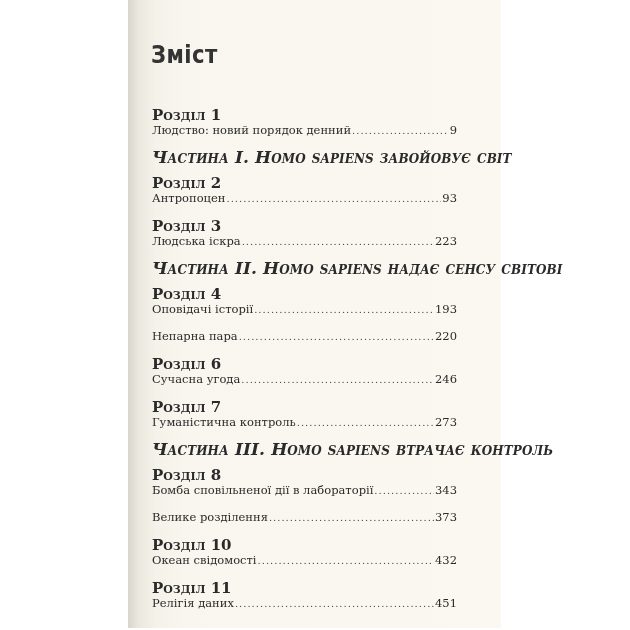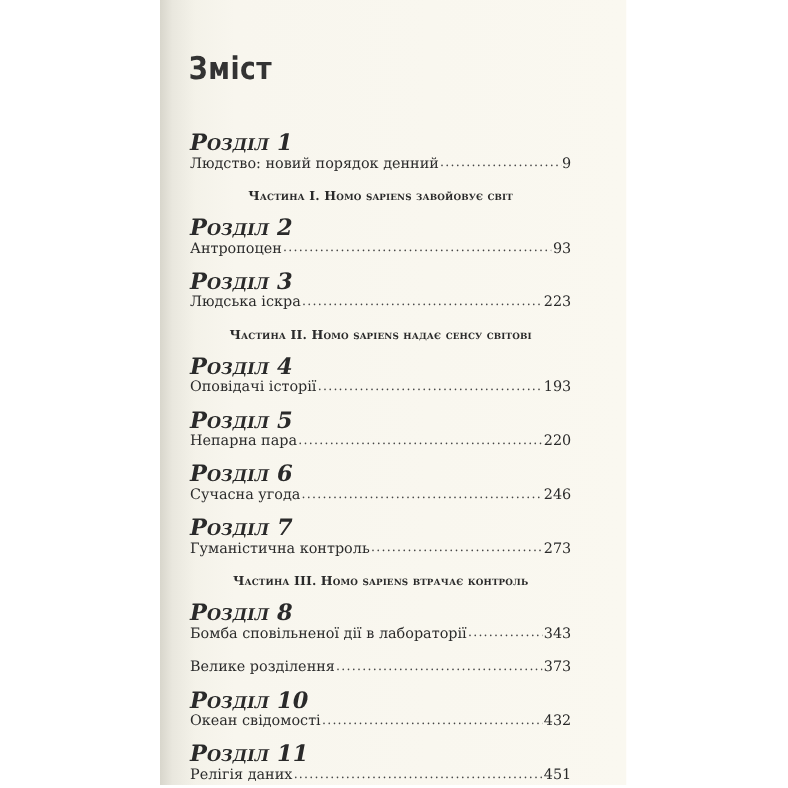--- a/index.html
+++ b/index.html
@@ -13,38 +13,39 @@
       font-family: "DejaVu Serif", serif;
     }
     .title {
       position: absolute; left: 23px; top: 40px;
       font-family: "DejaVu Sans", sans-serif; font-weight: bold;
       font-size: 25px; letter-spacing: 0.5px; color: #333333;
       transform: scaleX(0.85); transform-origin: left;
     }
     .toc { position: absolute; left: 24px; top: 107px; width: 305px; }
     .chapter-label {
-      font-weight: bold; font-size: 18px; line-height: 16px; color: #2a2a2a;
-      font-variant: small-caps; transform: scaleX(1); font-style: italic; 
+      font-weight: bold; font-size: 15px; line-height: 16px; color: #2a2a2a;
+      font-variant: small-caps; transform: scaleX(1); 
     }
     .entry {
       display: flex; align-items: flex-start; font-size: 11.5px; line-height: 15px;
       color: #2a2a2a; margin-bottom: 12px;
     }
     .entry .txt { white-space: nowrap; transform-origin: left; }
     .entry .dots {
       flex: 1; overflow: hidden; white-space: nowrap; margin: 0 1px;
       font-size: 10px; letter-spacing: 1px; color: #444;
     }
     .entry .dots::before { content: "........................................................................................................................................."; }
     .entry .pg { white-space: nowrap; }
     .part {
-      font-weight: bold; font-size: 10px; line-height: 15px; text-align: center;
+      font-weight: bold; font-size: 17px; line-height: 15px; text-align: center;
       color: #2a2a2a; margin: 0 0 10px 0; font-variant: small-caps; letter-spacing: 0.1px;
       white-space: nowrap;
+      font-style: italic;
     }
     .block { margin-bottom: 0; }
   </style>
 </head>
 <body>
 
 <div class="page">
   <div class="title">Зміст</div>
 
   <div class="toc">
@@ -83,21 +84,20 @@
     <div class="block">
       <div class="chapter-label">Розділ 4</div>
       <div class="entry">
         <span class="txt">Оповідачі історії</span>
         <span class="dots"></span>
         <span class="pg">193</span>
       </div>
     </div>
 
     <div class="block">
-      <div class="chapter-label">Розділ 5</div>
       <div class="entry">
         <span class="txt">Непарна пара</span>
         <span class="dots"></span>
         <span class="pg">220</span>
       </div>
     </div>
 
     <div class="block">
       <div class="chapter-label">Розділ 6</div>
       <div class="entry">

